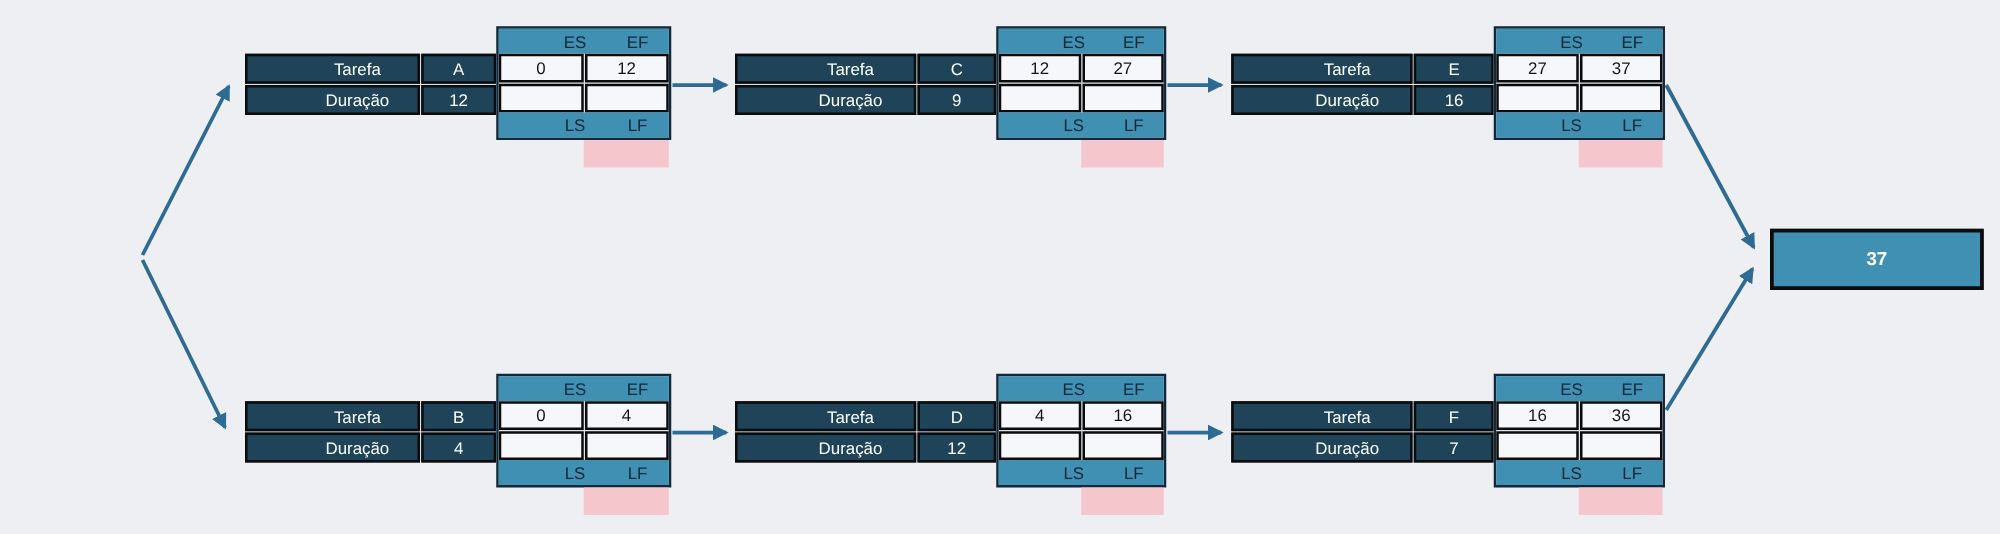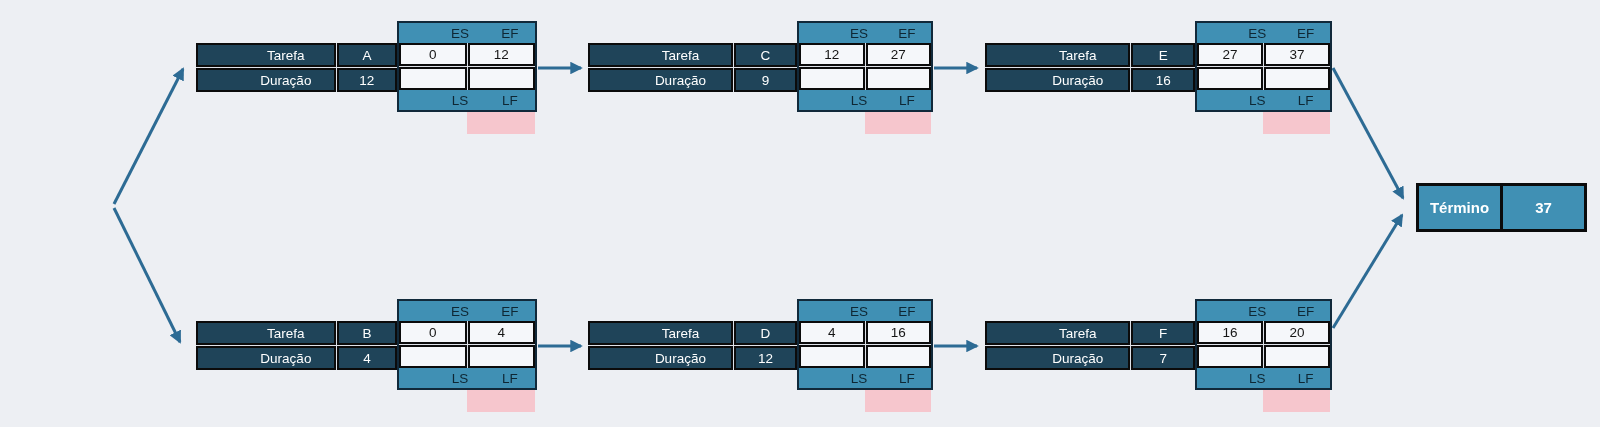--- a/index.html
+++ b/index.html
@@ -306,32 +306,31 @@
         <div class="dcell value">7</div>
       </div>
     </div>
     <div class="es-table" style="left:1195px;top:299px;width:137px;">
       <div class="teal-row">
         <div class="hcell">ES</div>
         <div class="hcell">EF</div>
       </div>
       <div class="white-row">
         <div class="wcell">16</div>
-        <div class="wcell">20</div>
+        <div class="wcell">36</div>
       </div>
       <div class="white-row">
         <div class="wcell"></div>
         <div class="wcell"></div>
       </div>
       <div class="teal-row">
         <div class="hcell">LS</div>
         <div class="hcell">LF</div>
       </div>
     </div>
     <div class="pink-cell" style="left:1263px;top:390px;width:67px;height:22px;"></div>
   </div>
 
   <div class="endpoint end-box">
-    <div class="ecell">Término</div>
     <div class="ecell">37</div>
   </div>
 
 </div>
 
 </body></html>

